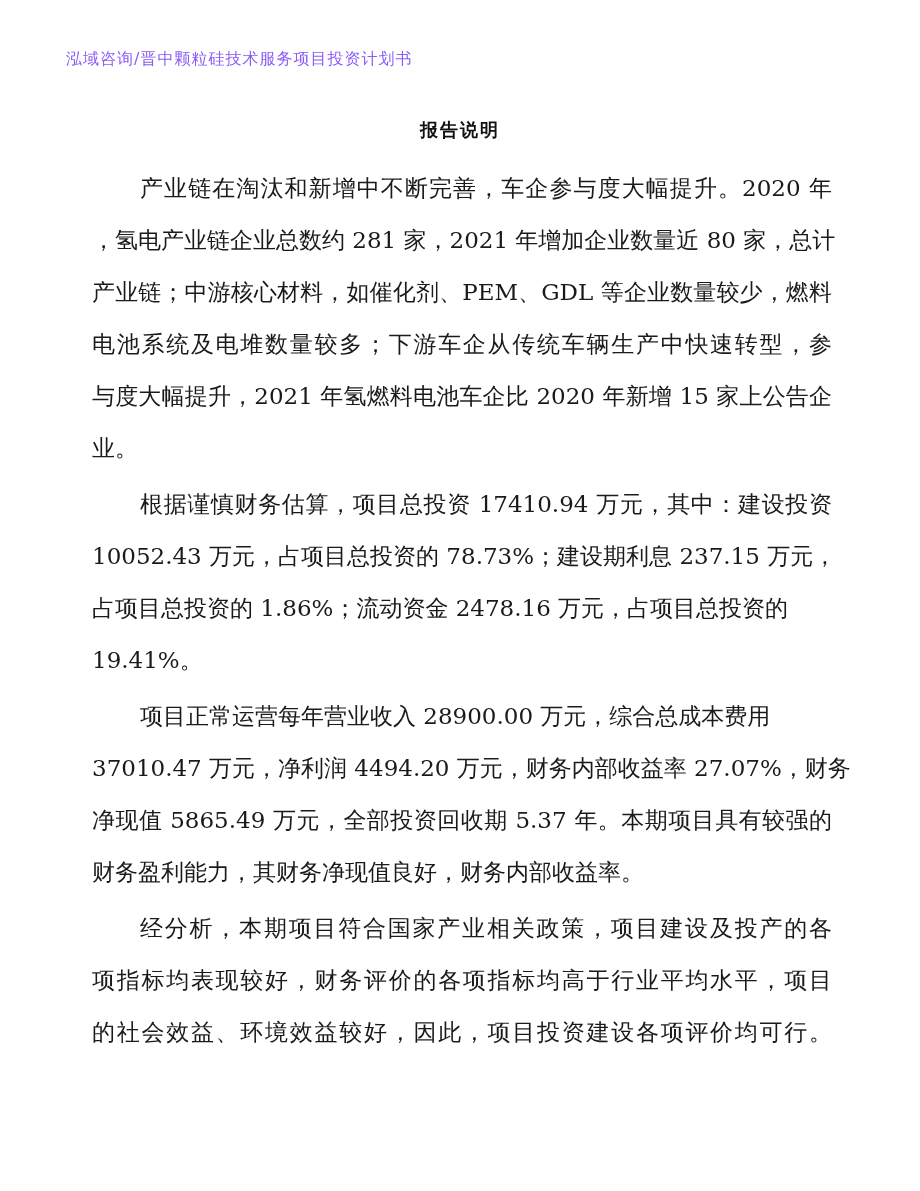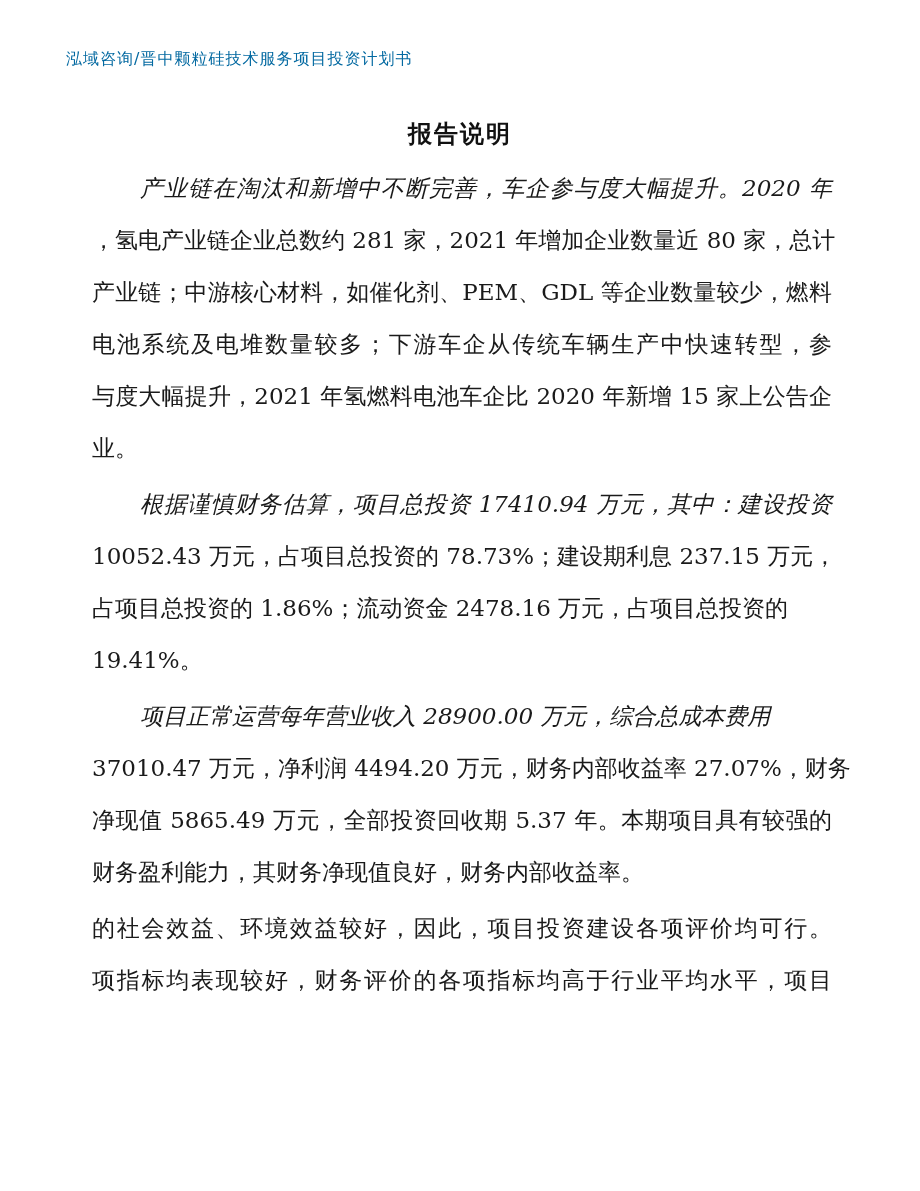--- a/index.html
+++ b/index.html
@@ -1,27 +1,27 @@
 <!DOCTYPE html>
 <html><head>
 <meta charset="utf-8">
 <style>
   html, body { margin: 0; padding: 0; background: #ffffff; }
   body { width: 920px; height: 1191px; position: relative; overflow: hidden;
          font-family: "DejaVu Serif", "Liberation Serif", serif; color: #1a1a1a; }
-  .header { position: absolute; left: 66px; top: 49px; font-size: 16px; color: #0369a1;
+  .header { position: absolute; left: 66px; top: 49px; font-size: 16px; color: #8b5cf6;
             font-family: "DejaVu Sans", sans-serif; letter-spacing: 1px; }
   .title { position: absolute; left: 0; width: 920px; top: 118px; text-align: center;
-           font-size: 24px; font-weight: bold; font-family: "DejaVu Sans", sans-serif;
+           font-size: 18px; font-weight: bold; font-family: "DejaVu Sans", sans-serif;
            letter-spacing: 2px; color: #111; }
   .body { position: absolute; left: 92px; top: 162px; width: 740px; }
   .line { height: 52px; line-height: 52px; font-size: 23px; white-space: nowrap;
           text-align: justify; text-align-last: justify; overflow: visible; }
   .line.last { text-align-last: left; }
-  .line.indent { padding-left: 48px; font-style: italic; }
+  .line.indent { padding-left: 48px; }
   .gap { height: 4px; }
 </style>
 </head>
 <body>
 
 <div class="header">泓域咨询/晋中颗粒硅技术服务项目投资计划书</div>
 
 <div class="title">报告说明</div>
 
 <div class="body">
@@ -42,16 +42,17 @@
   </div>
   <div class="gap"></div>
   <div>
     <div class="line indent last">项目正常运营每年营业收入 28900.00 万元，综合总成本费用</div>
     <div class="line">37010.47 万元，净利润 4494.20 万元，财务内部收益率 27.07%，财务</div>
     <div class="line">净现值 5865.49 万元，全部投资回收期 5.37 年。本期项目具有较强的</div>
     <div class="line last">财务盈利能力，其财务净现值良好，财务内部收益率。</div>
   </div>
   <div class="gap"></div>
   <div>
+    <div class="line indent">经分析，本期项目符合国家产业相关政策，项目建设及投产的各</div>
+    <div class="line">项指标均表现较好，财务评价的各项指标均高于行业平均水平，项目</div>
     <div class="line">的社会效益、环境效益较好，因此，项目投资建设各项评价均可行。</div>
-    <div class="line">项指标均表现较好，财务评价的各项指标均高于行业平均水平，项目</div>
   </div>
 </div>
 
 </body></html>

